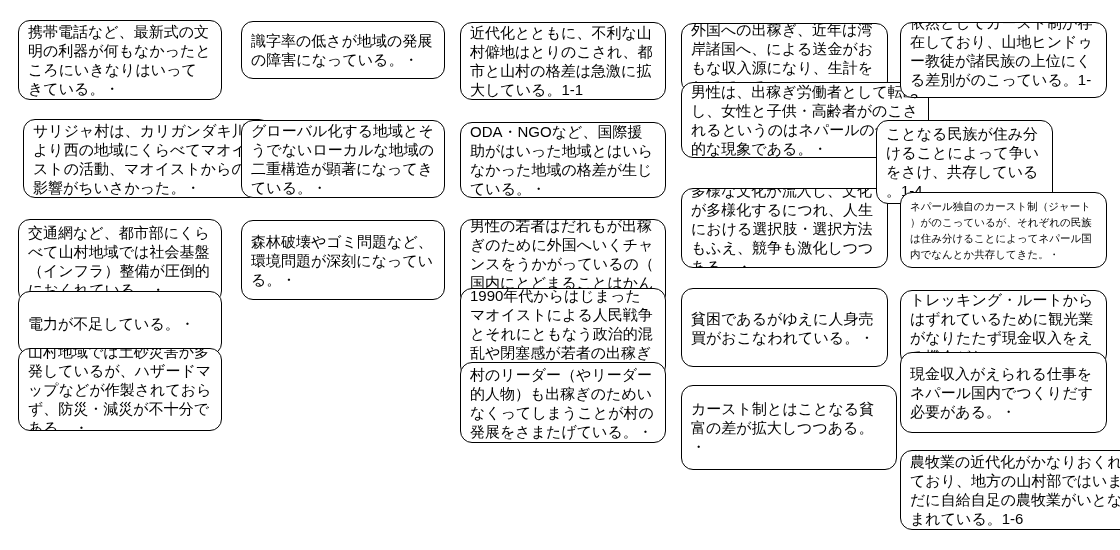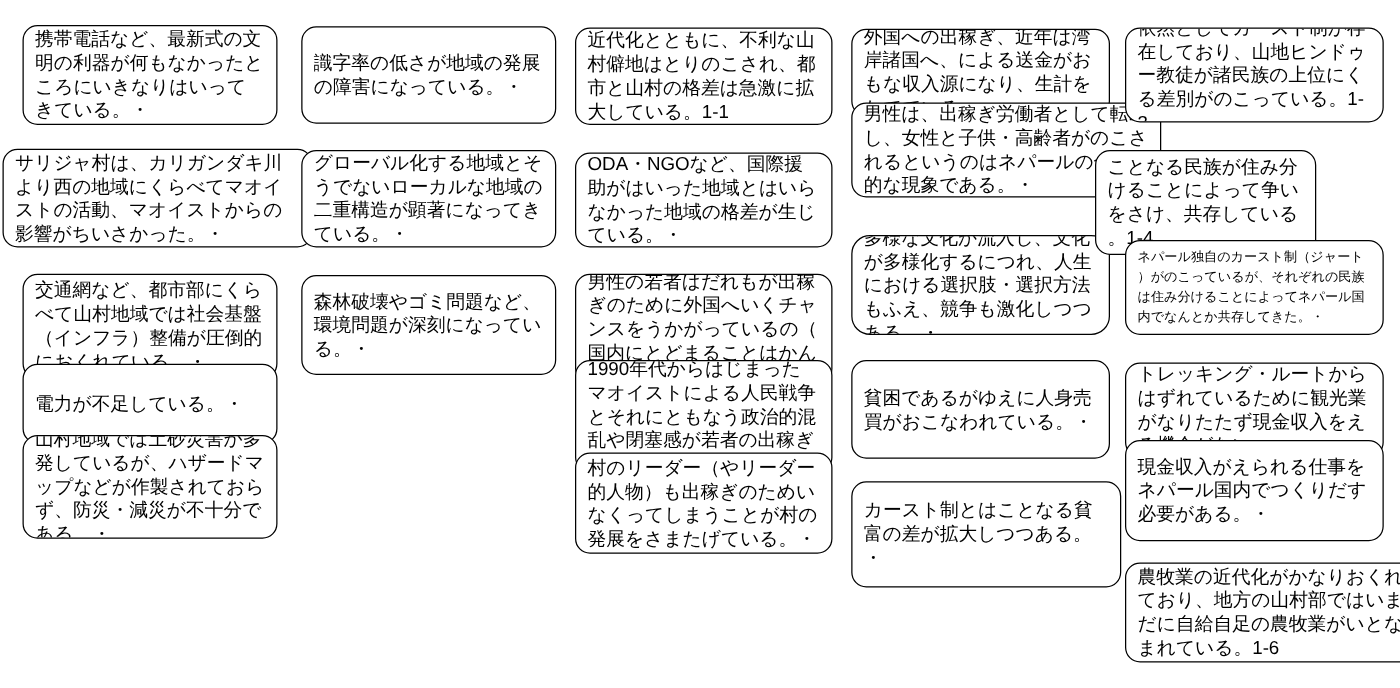--- a/index.html
+++ b/index.html
@@ -36,34 +36,34 @@
   }
 </style>
 </head>
 <body>
 
 <div class="canvas">
 
   <div class="note" style="left:18px; top:20px;  width:204px; height:80px;">
       <span class="note-text">携帯電話など、最新式の文明の利器が何もなかったところにいきなりはいってきている。・</span>
     </div>
-  <div class="note" style="left:2px; top:119px; width:248px; height:79px;">
+  <div class="note" style="left:23px; top:119px; width:248px; height:79px;">
       <span class="note-text">サリジャ村は、カリガンダキ川より西の地域にくらべてマオイストの活動、マオイストからの影響がちいさかった。・</span>
     </div>
   <div class="note" style="left:18px; top:219px; width:204px; height:84px;">
       <span class="note-text">交通網など、都市部にくらべて山村地域では社会基盤（インフラ）整備が圧倒的におくれている。・</span>
     </div>
   <div class="note" style="left:18px; top:291px; width:204px; height:64px;">
       <span class="note-text">電力が不足している。・</span>
     </div>
   <div class="note" style="left:18px; top:348px; width:204px; height:83px;">
       <span class="note-text">山村地域では土砂災害が多発しているが、ハザードマップなどが作製されておらず、防災・減災が不十分である。・</span>
     </div>
 
-  <div class="note" style="left:241px; top:21px;  width:204px; height:78px;justify-content:flex-end;">
+  <div class="note" style="left:241px; top:21px;  width:204px; height:58px;justify-content:flex-end;">
       <span class="note-text">識字率の低さが地域の発展の障害になっている。・</span>
     </div>
   <div class="note" style="left:241px; top:120px; width:204px; height:78px;">
       <span class="note-text">グローバル化する地域とそうでないローカルな地域の二重構造が顕著になってきている。・</span>
     </div>
   <div class="note" style="left:241px; top:220px; width:204px; height:80px;">
       <span class="note-text">森林破壊やゴミ問題など、環境問題が深刻になっている。・</span>
     </div>
 
   <div class="note" style="left:460px; top:22px;  width:206px; height:78px;">
@@ -81,21 +81,21 @@
   <div class="note" style="left:460px; top:362px; width:206px; height:81px;">
       <span class="note-text">村のリーダー（やリーダー的人物）も出稼ぎのためいなくってしまうことが村の発展をさまたげている。・</span>
     </div>
 
   <div class="note" style="left:681px; top:23px;  width:207px; height:70px;">
       <span class="note-text">外国への出稼ぎ、近年は湾岸諸国へ、による送金がおもな収入源になり、生計をたてている。</span>
     </div>
   <div class="note" style="left:681px; top:82px;  width:248px; height:76px;">
       <span class="note-text">男性は、出稼ぎ労働者として転出し、女性と子供・高齢者がのこされるというのはネパールの全国的な現象である。・</span>
     </div>
-  <div class="note" style="left:681px; top:188px; width:207px; height:80px;border-radius:15px;">
+  <div class="note" style="left:681px; top:188px; width:207px; height:80px;">
       <span class="note-text">多様な文化が流入し、文化が多様化するにつれ、人生における選択肢・選択方法もふえ、競争も激化しつつある。・</span>
     </div>
   <div class="note" style="left:681px; top:288px; width:207px; height:79px;">
       <span class="note-text">貧困であるがゆえに人身売買がおこなわれている。・</span>
     </div>
   <div class="note" style="left:681px; top:385px; width:216px; height:85px;">
       <span class="note-text">カースト制とはことなる貧富の差が拡大しつつある。・</span>
     </div>
 
   <div class="note" style="left:900px; top:22px;  width:207px; height:76px;">

